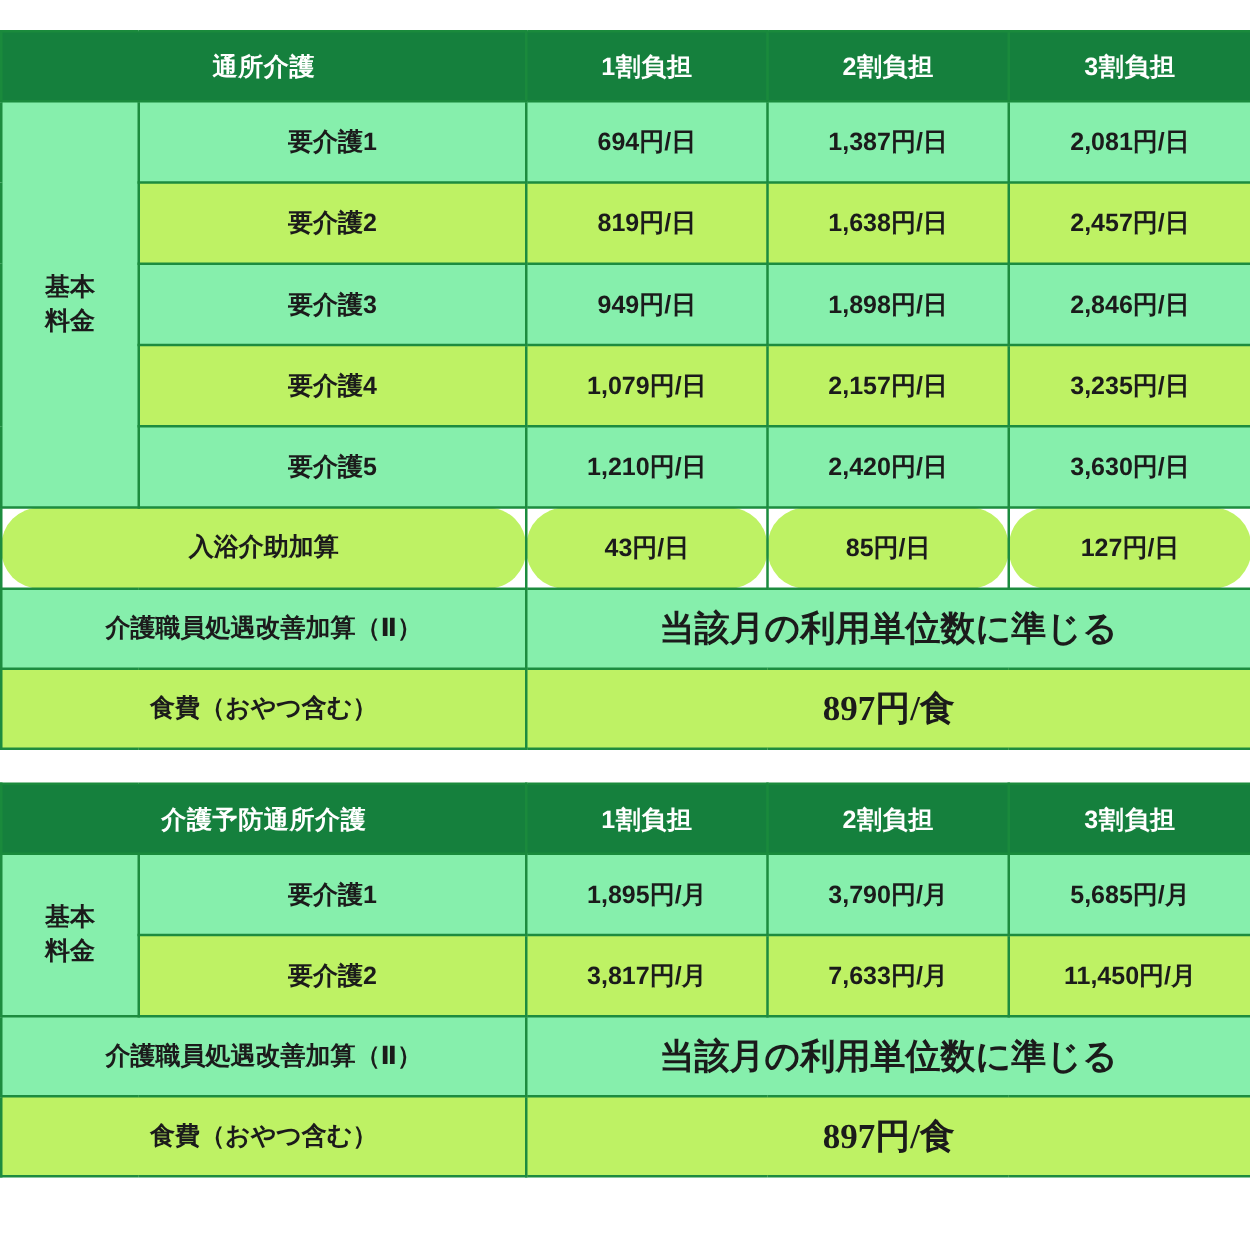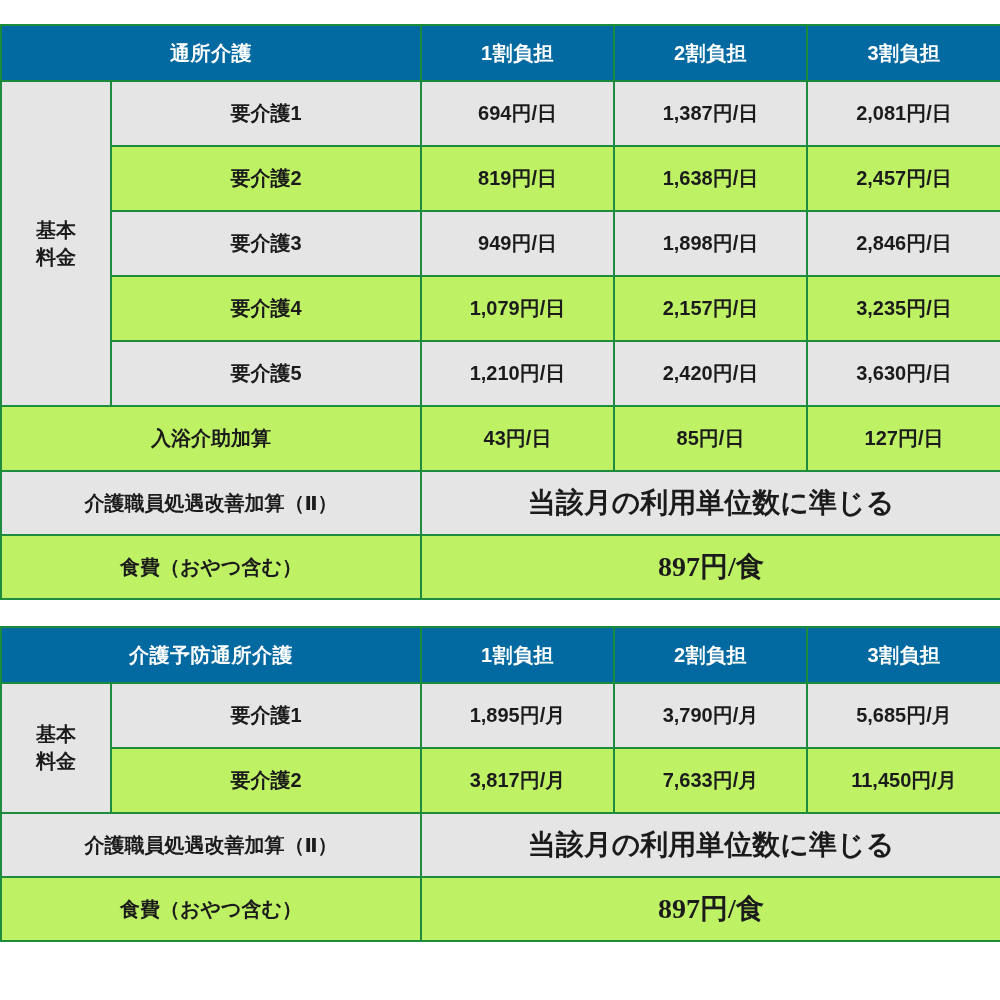--- a/index.html
+++ b/index.html
@@ -32,33 +32,33 @@
   table.fee-table td,
   table.fee-table th {
     border: 2px solid #1d8c3f;
     text-align: center;
     vertical-align: middle;
     font-weight: bold;
     padding: 0;
   }
   
   tr.head-row th {
-    background: #0369a1;
+    background: #15803d;
     color: #ffffff;
     height: 54px;
     font-size: 20px;
     letter-spacing: 0.5px;
     border-color: #1a8a3c;
   }
   tr.head-row th.head-first {
     border-right-color: #1a8a3c;
   }
   
   .tint {
-    background: #e5e5e5;
+    background: #86efac;
   }
   .plain {
     background: #bef264;
   }
   .rowlabel {
     font-size: 20px;
     line-height: 1.35;
   }
   .cat-label {
     font-size: 20px;
@@ -75,21 +75,21 @@
     font-family: Liberation Serif, serif;
   }
   
   col.c-cat   { width: 110px; }
   col.c-item  { width: 310px; }
   col.c-p1    { width: 193px; }
   col.c-p2    { width: 193px; }
   col.c-p3    { width: 194px; }
 
   .r-basic td { height: 63px; }
-  .r-bath td  { height: 63px; }
+  .r-bath td  { height: 63px; border-radius: 31px; }
   .r-add td   { height: 62px; margin-left: 32px; }
   .r-meal td  { height: 62px; }
   .t2 .r-basic td { height: 63px; }
 </style>
 </head>
 <body>
 
 <div class="page">
 
   <table class="fee-table t1">

